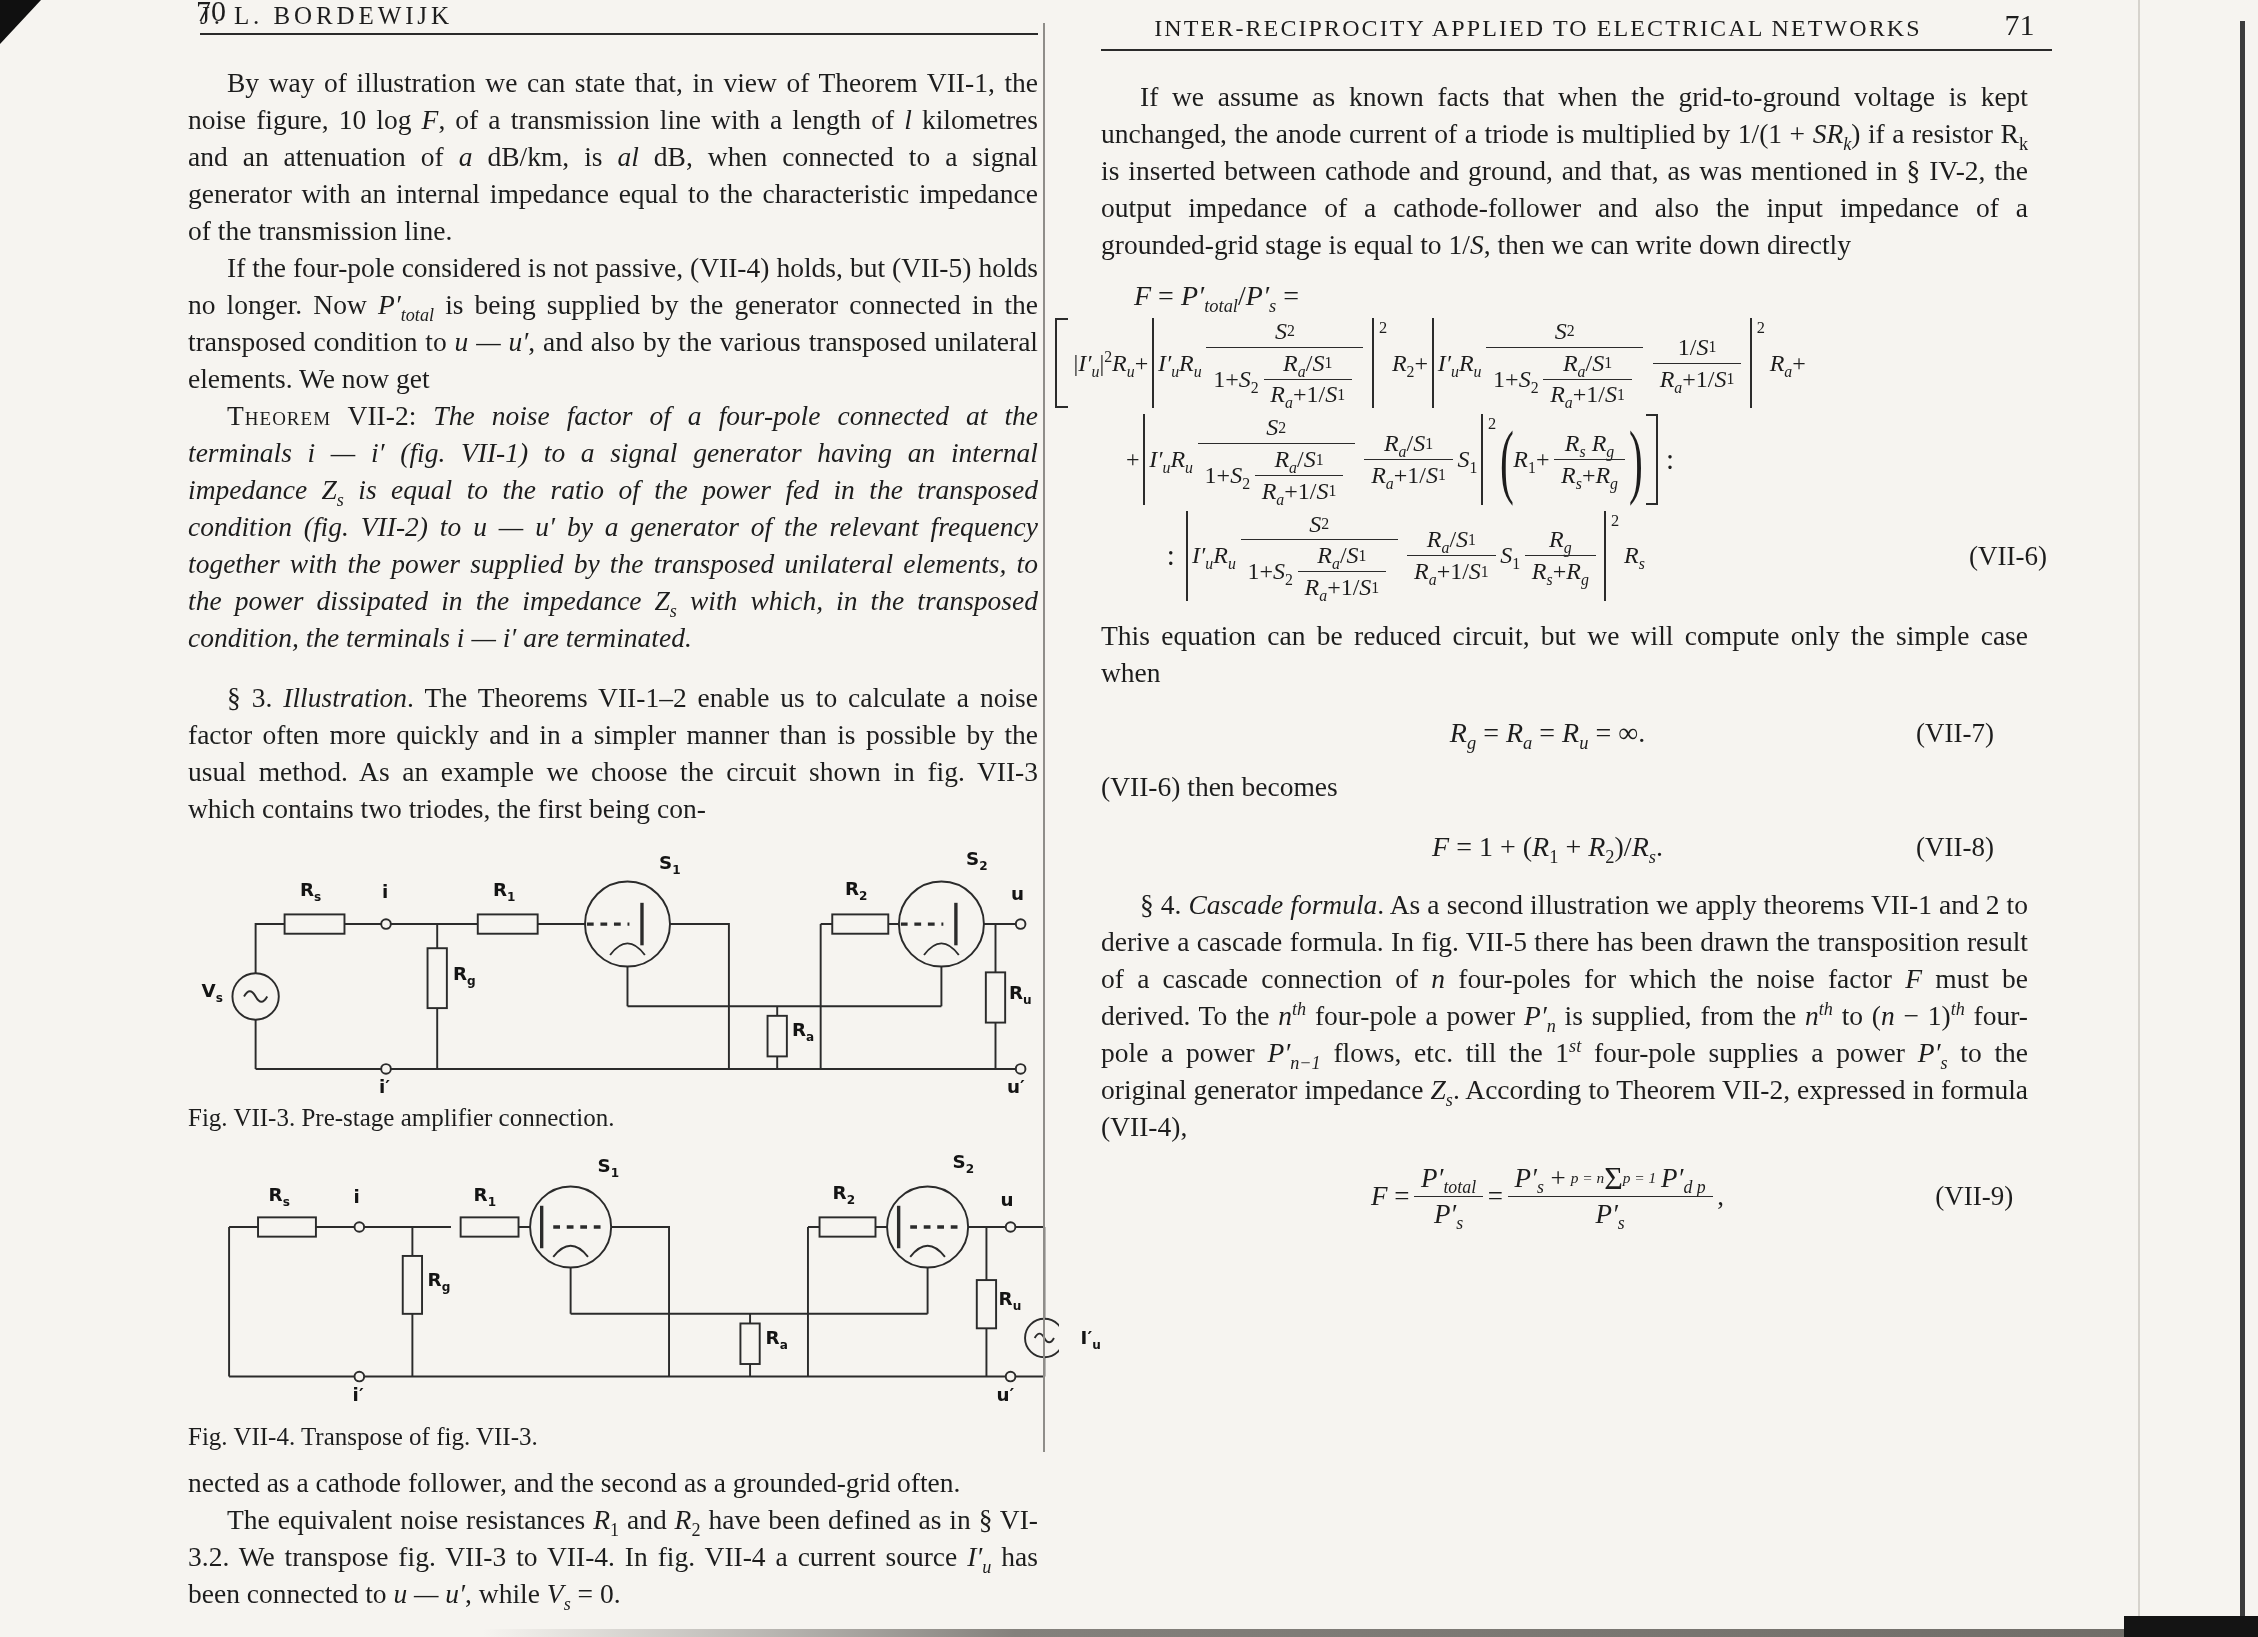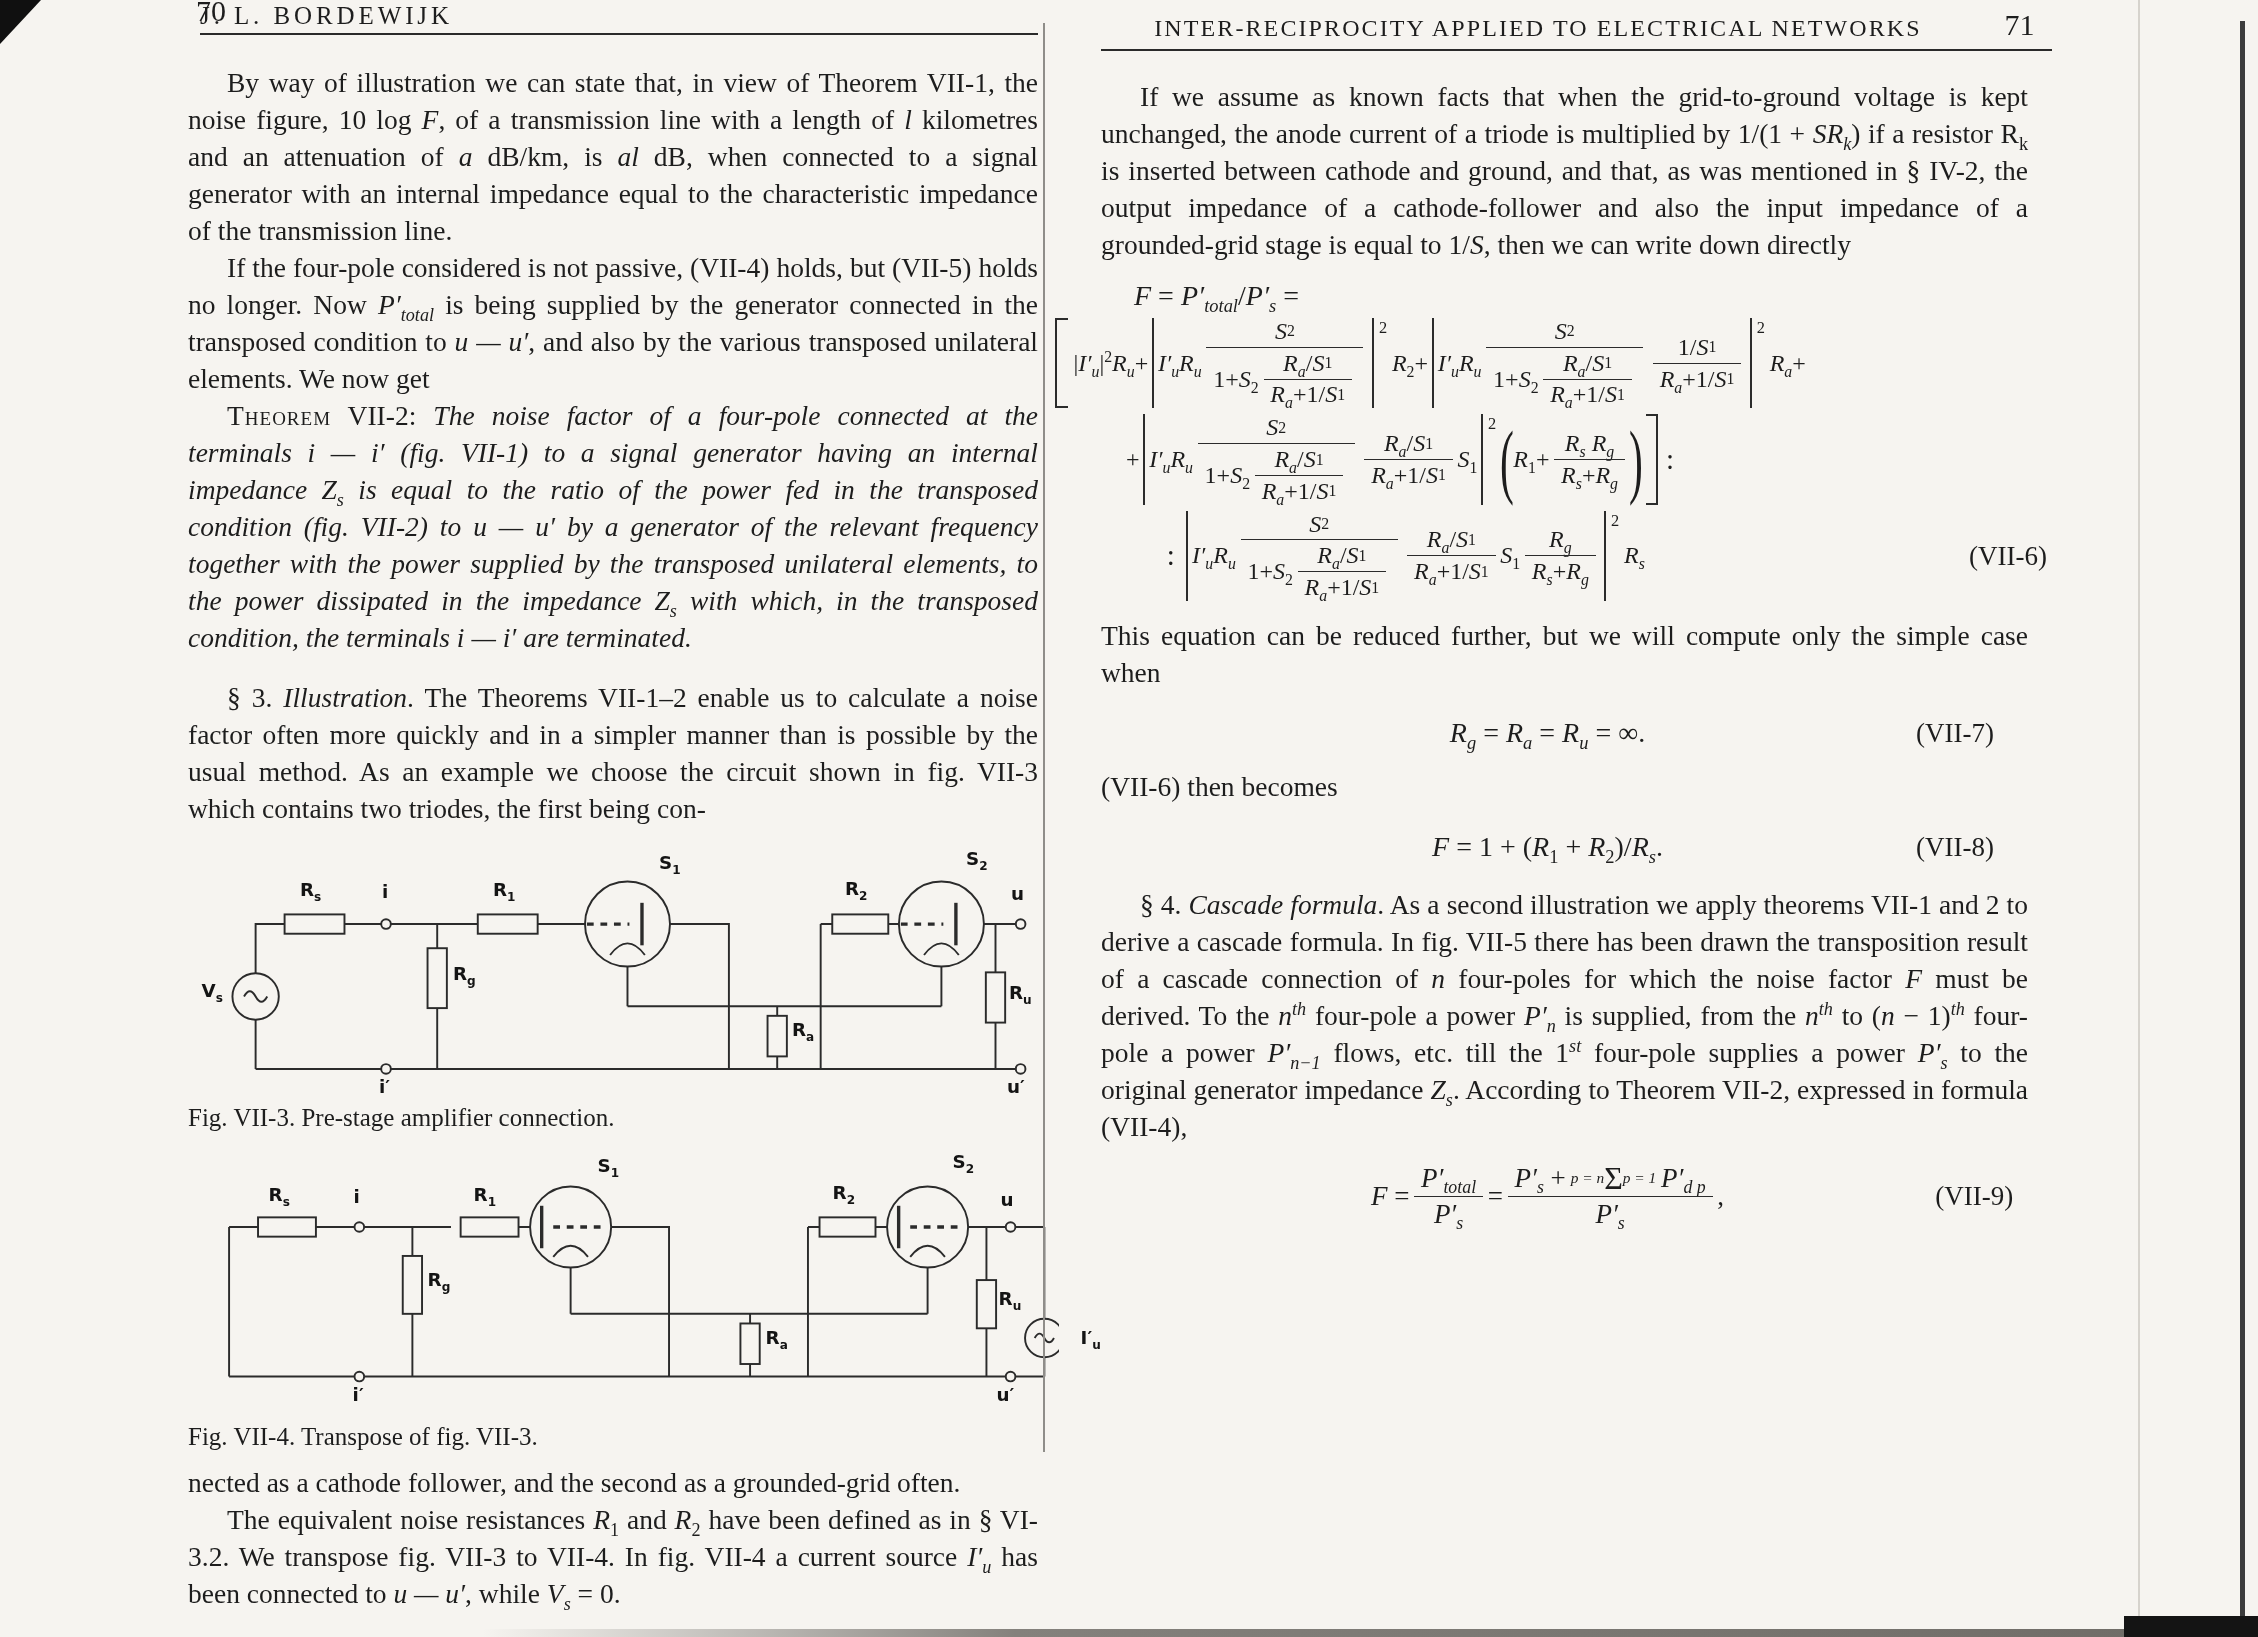--- a/index.html
+++ b/index.html
@@ -344,21 +344,21 @@
         <span class="fbar"></span>
         <span class="den"><i>R<sub>s</sub></i>+<i>R<sub>g</sub></i></span>
       </span>
       <span class="vbar"></span>
       <span class="bsup">2</span>
       <span><i>R<sub>s</sub></i></span>
       <span class="eqtag" style="right:-53px">(VII-6)</span>
     </div>
   </div>
 
-  <p class="body" style="margin-top:15.4px;width:927px">This equation can be reduced further, but we will compute only the simple case when</p>
+  <p class="body" style="margin-top:15.4px;width:927px">This equation can be reduced circuit, but we will compute only the simple case when</p>
 
   <div class="ceq">
     <span><i>R<sub>g</sub></i> = <i>R<sub>a</sub></i> = <i>R<sub>u</sub></i> = ∞.</span>
     <span class="eqtag">(VII-7)</span>
   </div>
 
   <p class="body" style="margin-top:19.3px;width:927px">(VII-6) then becomes</p>
 
   <div class="ceq">
     <span><i>F</i> = 1 + (<i>R</i><sub>1</sub> + <i>R</i><sub>2</sub>)/<i>R<sub>s</sub></i>.</span>

